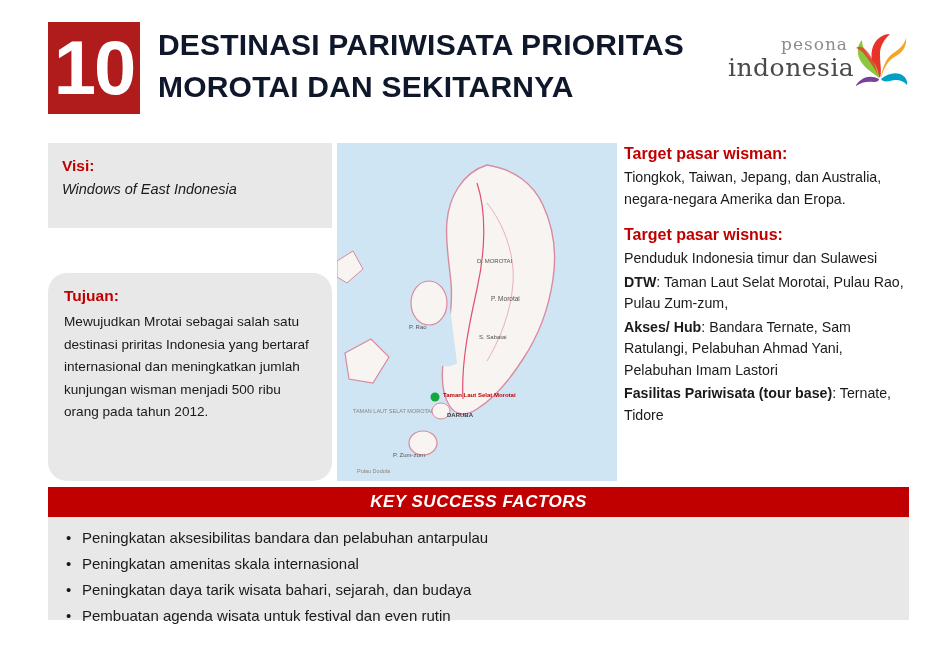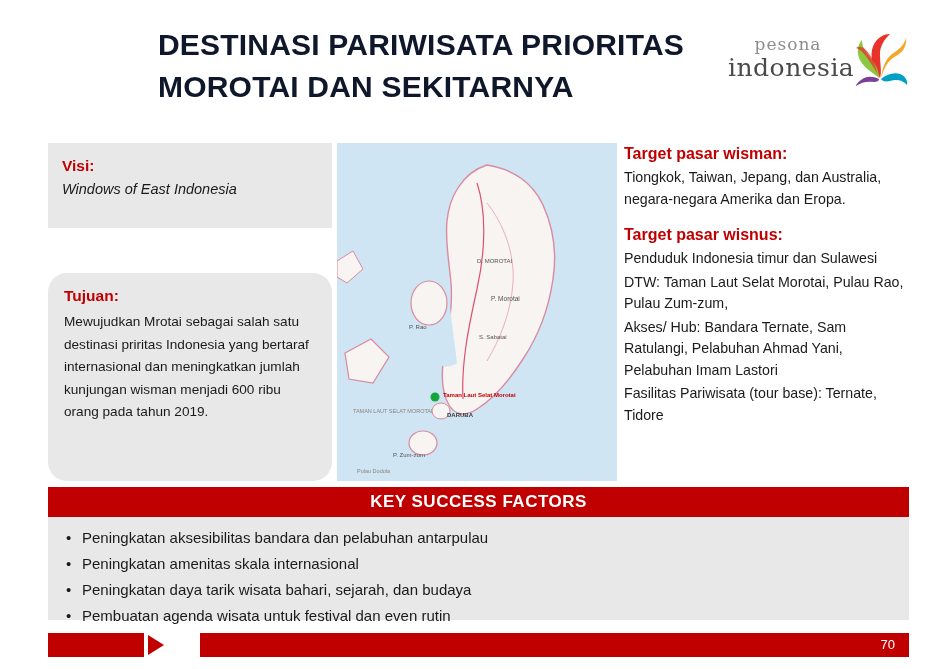--- a/index.html
+++ b/index.html
@@ -64,21 +64,21 @@
     right: 0;
     top: 2px;
     width: 180px;
     height: 80px;
   }
   .logo-text {
     position: absolute;
     left: 0;
     top: 10px;
     width: 120px;
-    text-align: center;
+    text-align: right;
   }
   .logo-pesona {
     font-family: "DejaVu Serif", serif;
     font-size: 17px;
     color: #8d8d8d;
     letter-spacing: 1px;
     line-height: 20px;
   }
   .logo-indonesia {
     font-family: "DejaVu Serif", serif;
@@ -163,33 +163,34 @@
     line-height: 22px;
     margin: 0;
   }
   .r-text {
     font-size: 14.2px;
     color: #1a1a1a;
     line-height: 21.5px;
     margin: 2px 0 0 0;
   }
   .r-gap { height: 14px; }
-  .bold { font-weight: normal; }
+  .bold { font-weight: bold; }
 
   
   .ksf-bar {
     position: absolute;
     left: 48px;
     top: 487px;
     width: 861px;
     height: 30px;
     background: #c00000;
     color: #ffffff;
     font-size: 17px;
     font-weight: bold;
+    font-style: italic;
     text-align: center;
     line-height: 30px;
     letter-spacing: 0.5px;
   }
   .ksf-body {
     position: absolute;
     left: 48px;
     top: 517px;
     width: 861px;
     height: 103px;
@@ -247,20 +248,21 @@
     font-size: 13px;
     line-height: 20px;
   }
 </style>
 </head>
 <body>
 
 <div class="slide">
 
   <div class="header">
+    <div class="big-number">10</div>
     <div class="title-block">
       <div class="title-line">DESTINASI PARIWISATA PRIORITAS</div>
       <div class="title-line">MOROTAI DAN SEKITARNYA</div>
     </div>
     <div class="logo">
       <div class="logo-text">
         <div class="logo-pesona">pesona</div>
         <div class="logo-indonesia">indonesia</div>
       </div>
       <div class="logo-mark">
@@ -279,21 +281,21 @@
   <div class="visi-box">
     <div class="visi-inner">
       <div class="box-head">Visi:</div>
       <div class="visi-text">Windows of East Indonesia</div>
     </div>
   </div>
 
   <div class="tujuan-box">
     <div class="tujuan-inner">
       <div class="box-head">Tujuan:</div>
-      <div class="tujuan-text">Mewujudkan Mrotai sebagai salah satu destinasi priritas Indonesia yang bertaraf internasional dan meningkatkan jumlah kunjungan wisman menjadi 600 ribu orang pada tahun 2019.</div>
+      <div class="tujuan-text">Mewujudkan Mrotai sebagai salah satu destinasi priritas Indonesia yang bertaraf internasional dan meningkatkan jumlah kunjungan wisman menjadi 500 ribu orang pada tahun 2012.</div>
     </div>
   </div>
 
   <div class="map-box">
     <svg class="map-svg" width="280" height="338" viewBox="0 0 280 338" xmlns="http://www.w3.org/2000/svg">
       <rect x="0" y="0" width="280" height="338" fill="#cfe5f3"></rect>
 
       <path d="M150 22 C176 26 196 40 206 62 C216 84 220 110 216 136 C212 164 202 192 186 216 C172 238 156 256 140 266 C128 274 118 272 112 262 C104 248 104 228 108 208 C112 186 116 162 114 140 C112 118 108 98 110 78 C112 56 124 30 150 22 Z" fill="#f7f4f1" stroke="#d98aa0" stroke-width="1.4"></path>
 
       <path d="M140 40 C150 70 148 110 140 146 C132 182 124 220 126 256" fill="none" stroke="#e05070" stroke-width="1.2"></path>
@@ -333,19 +335,14 @@
   </div>
 
   <div class="ksf-bar">KEY SUCCESS FACTORS</div>
   <div class="ksf-body">
     <div class="ksf-item"><span class="bullet">•</span><span>Peningkatan aksesibilitas bandara dan pelabuhan antarpulau</span></div>
     <div class="ksf-item"><span class="bullet">•</span><span>Peningkatan amenitas skala internasional</span></div>
     <div class="ksf-item"><span class="bullet">•</span><span>Peningkatan daya tarik wisata bahari, sejarah, dan budaya</span></div>
     <div class="ksf-item"><span class="bullet">•</span><span>Pembuatan agenda wisata untuk festival dan even rutin</span></div>
   </div>
 
-  <div class="footer">
-    <div class="footer-notch"></div>
-    <div class="footer-arrow"></div>
-    <div class="page-num">70</div>
-  </div>
 
 </div>
 
 </body></html>

